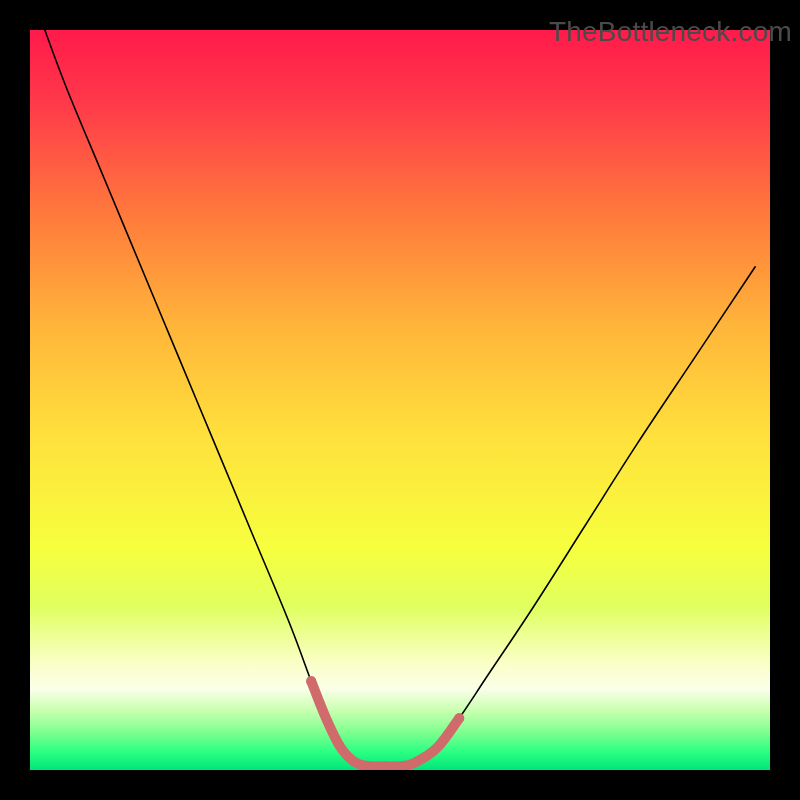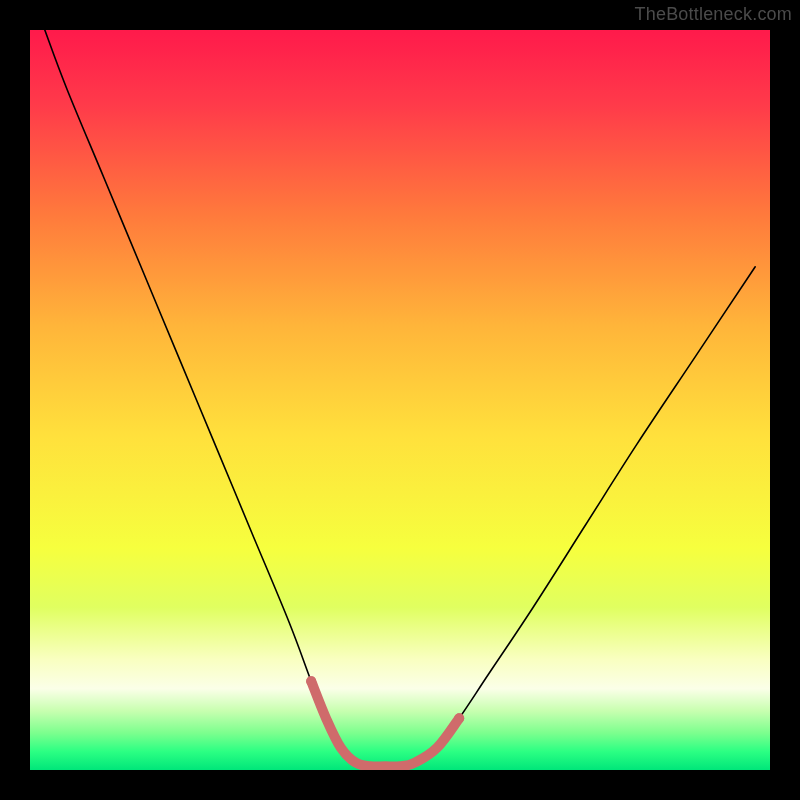--- a/index.html
+++ b/index.html
@@ -20,24 +20,24 @@
   .plot {
     position: absolute;
     left: 30px;
     top: 30px;
     width: 740px;
     height: 740px;
     overflow: hidden;
   }
   .watermark {
     position: absolute;
-    top: 4px;
+    top: 16px;
     right: 8px;
     color: #4b4b4b;
-    font-size: 18px;
+    font-size: 28px;
     font-weight: 500;
     letter-spacing: 0.2px;
     z-index: 10;
   }
 </style>
 </head>
 <body>
 
 <div class="frame">
   <div class="watermark">TheBottleneck.com</div>

